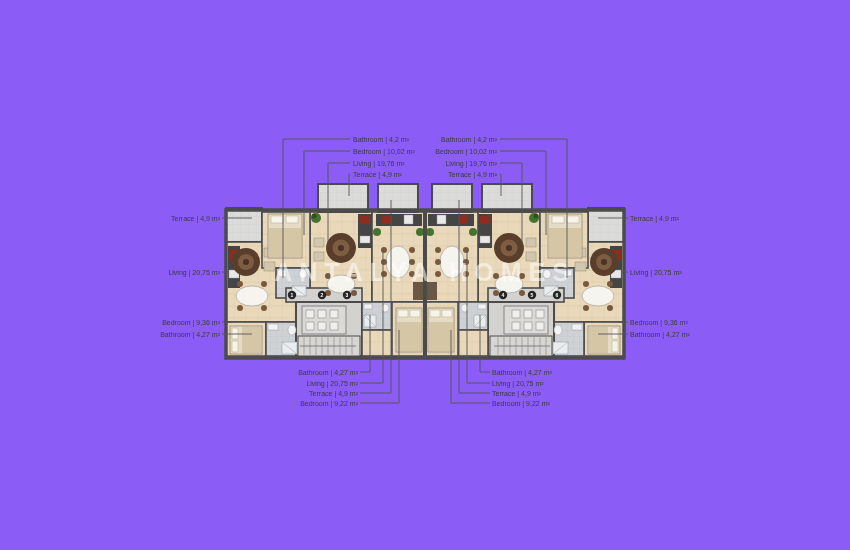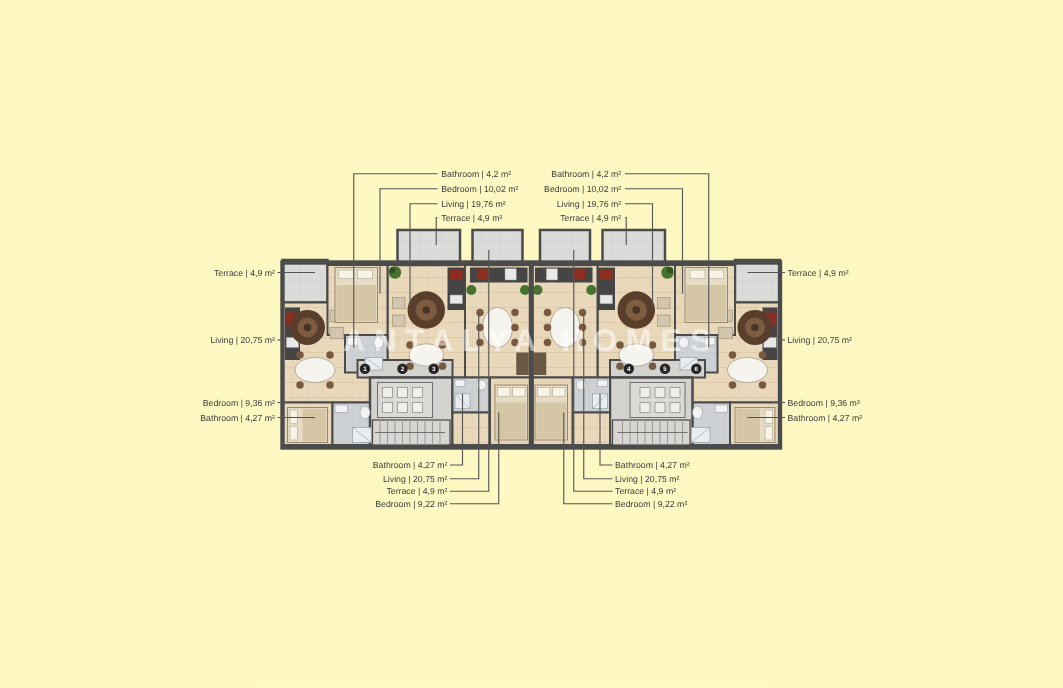--- a/index.html
+++ b/index.html
@@ -1,17 +1,17 @@
 <!DOCTYPE html>
 <html><head>
 <meta charset="utf-8">
 <style>
   html,body{margin:0;padding:0;background:#ffffff;}
   body{font-family:"Liberation Sans",sans-serif;}
-  .stage{position:relative;width:850px;height:550px;background:#fef9c3;overflow:hidden;text-align:center;}
+  .stage{position:relative;width:850px;height:550px;background:#8b5cf6;overflow:hidden;text-align:center;}
   svg{display:block;}
   .callout-text{font-family:"Liberation Sans",sans-serif;font-size:7px;fill:#3c3c3c;}
   .door-num{font-family:"Liberation Sans",sans-serif;font-size:5px;fill:#ffffff;font-weight:bold;}
   .watermark{font-family:"Liberation Sans",sans-serif;font-size:25px;font-weight:bold;
              fill:rgba(255,255,255,0.52);letter-spacing:7px;}
 </style>
 </head>
 <body>
 
 <div class="stage">

